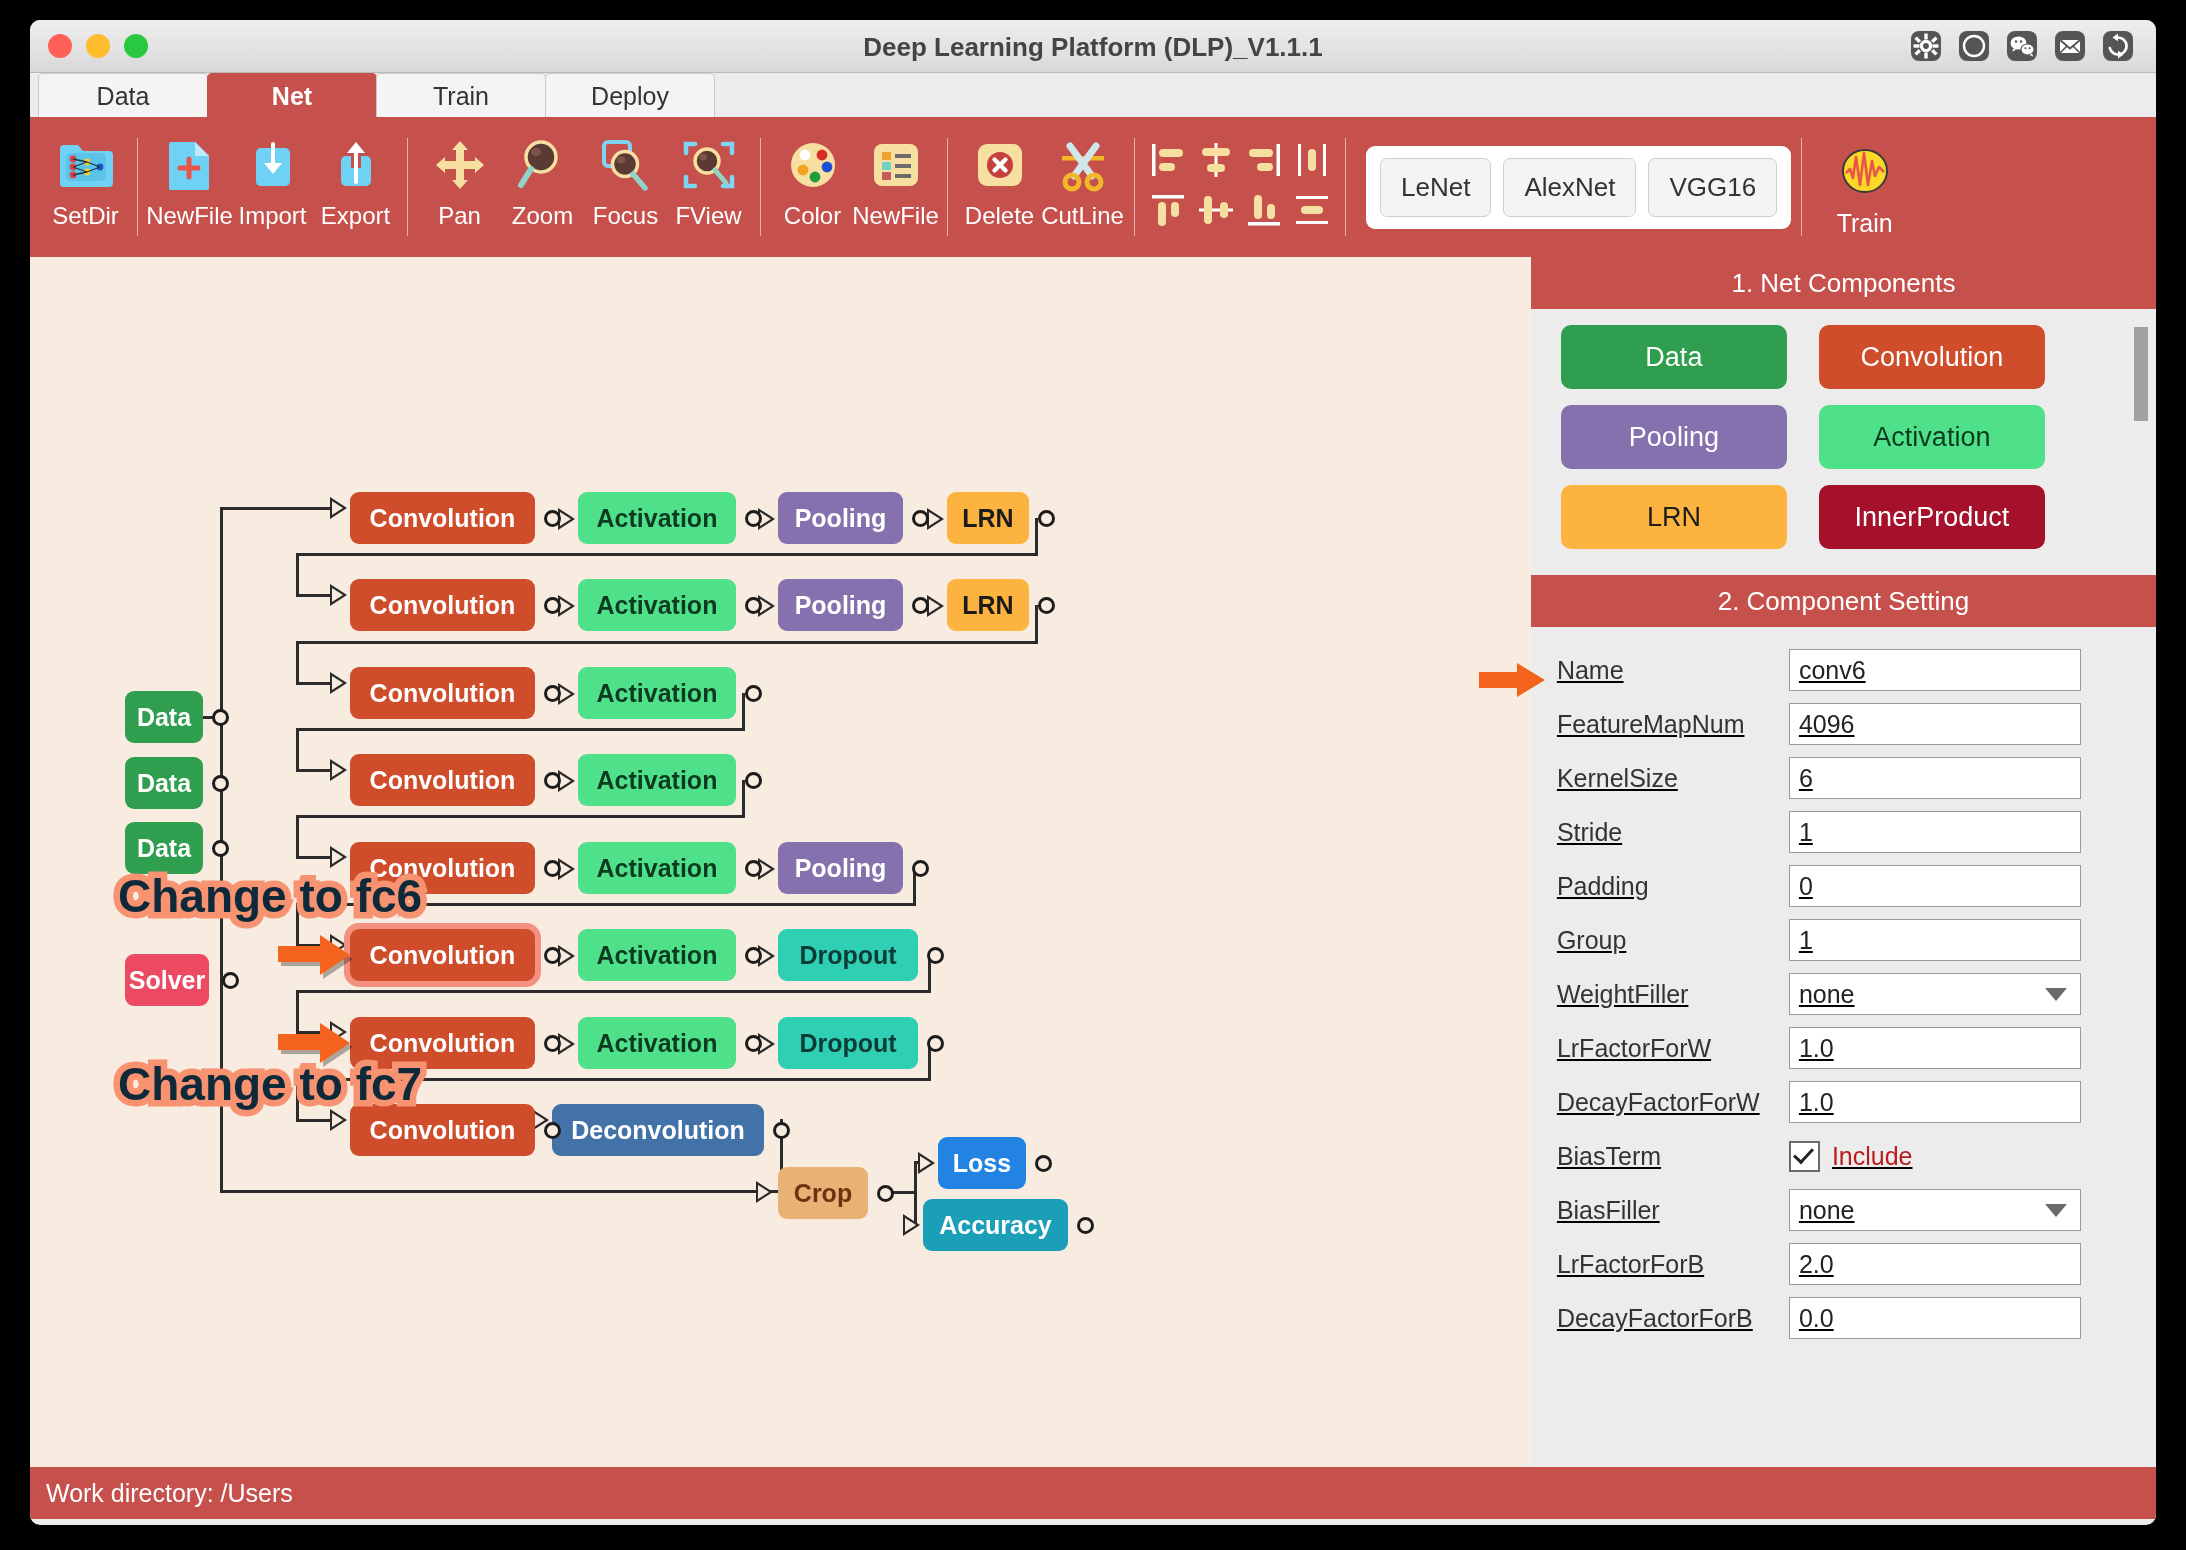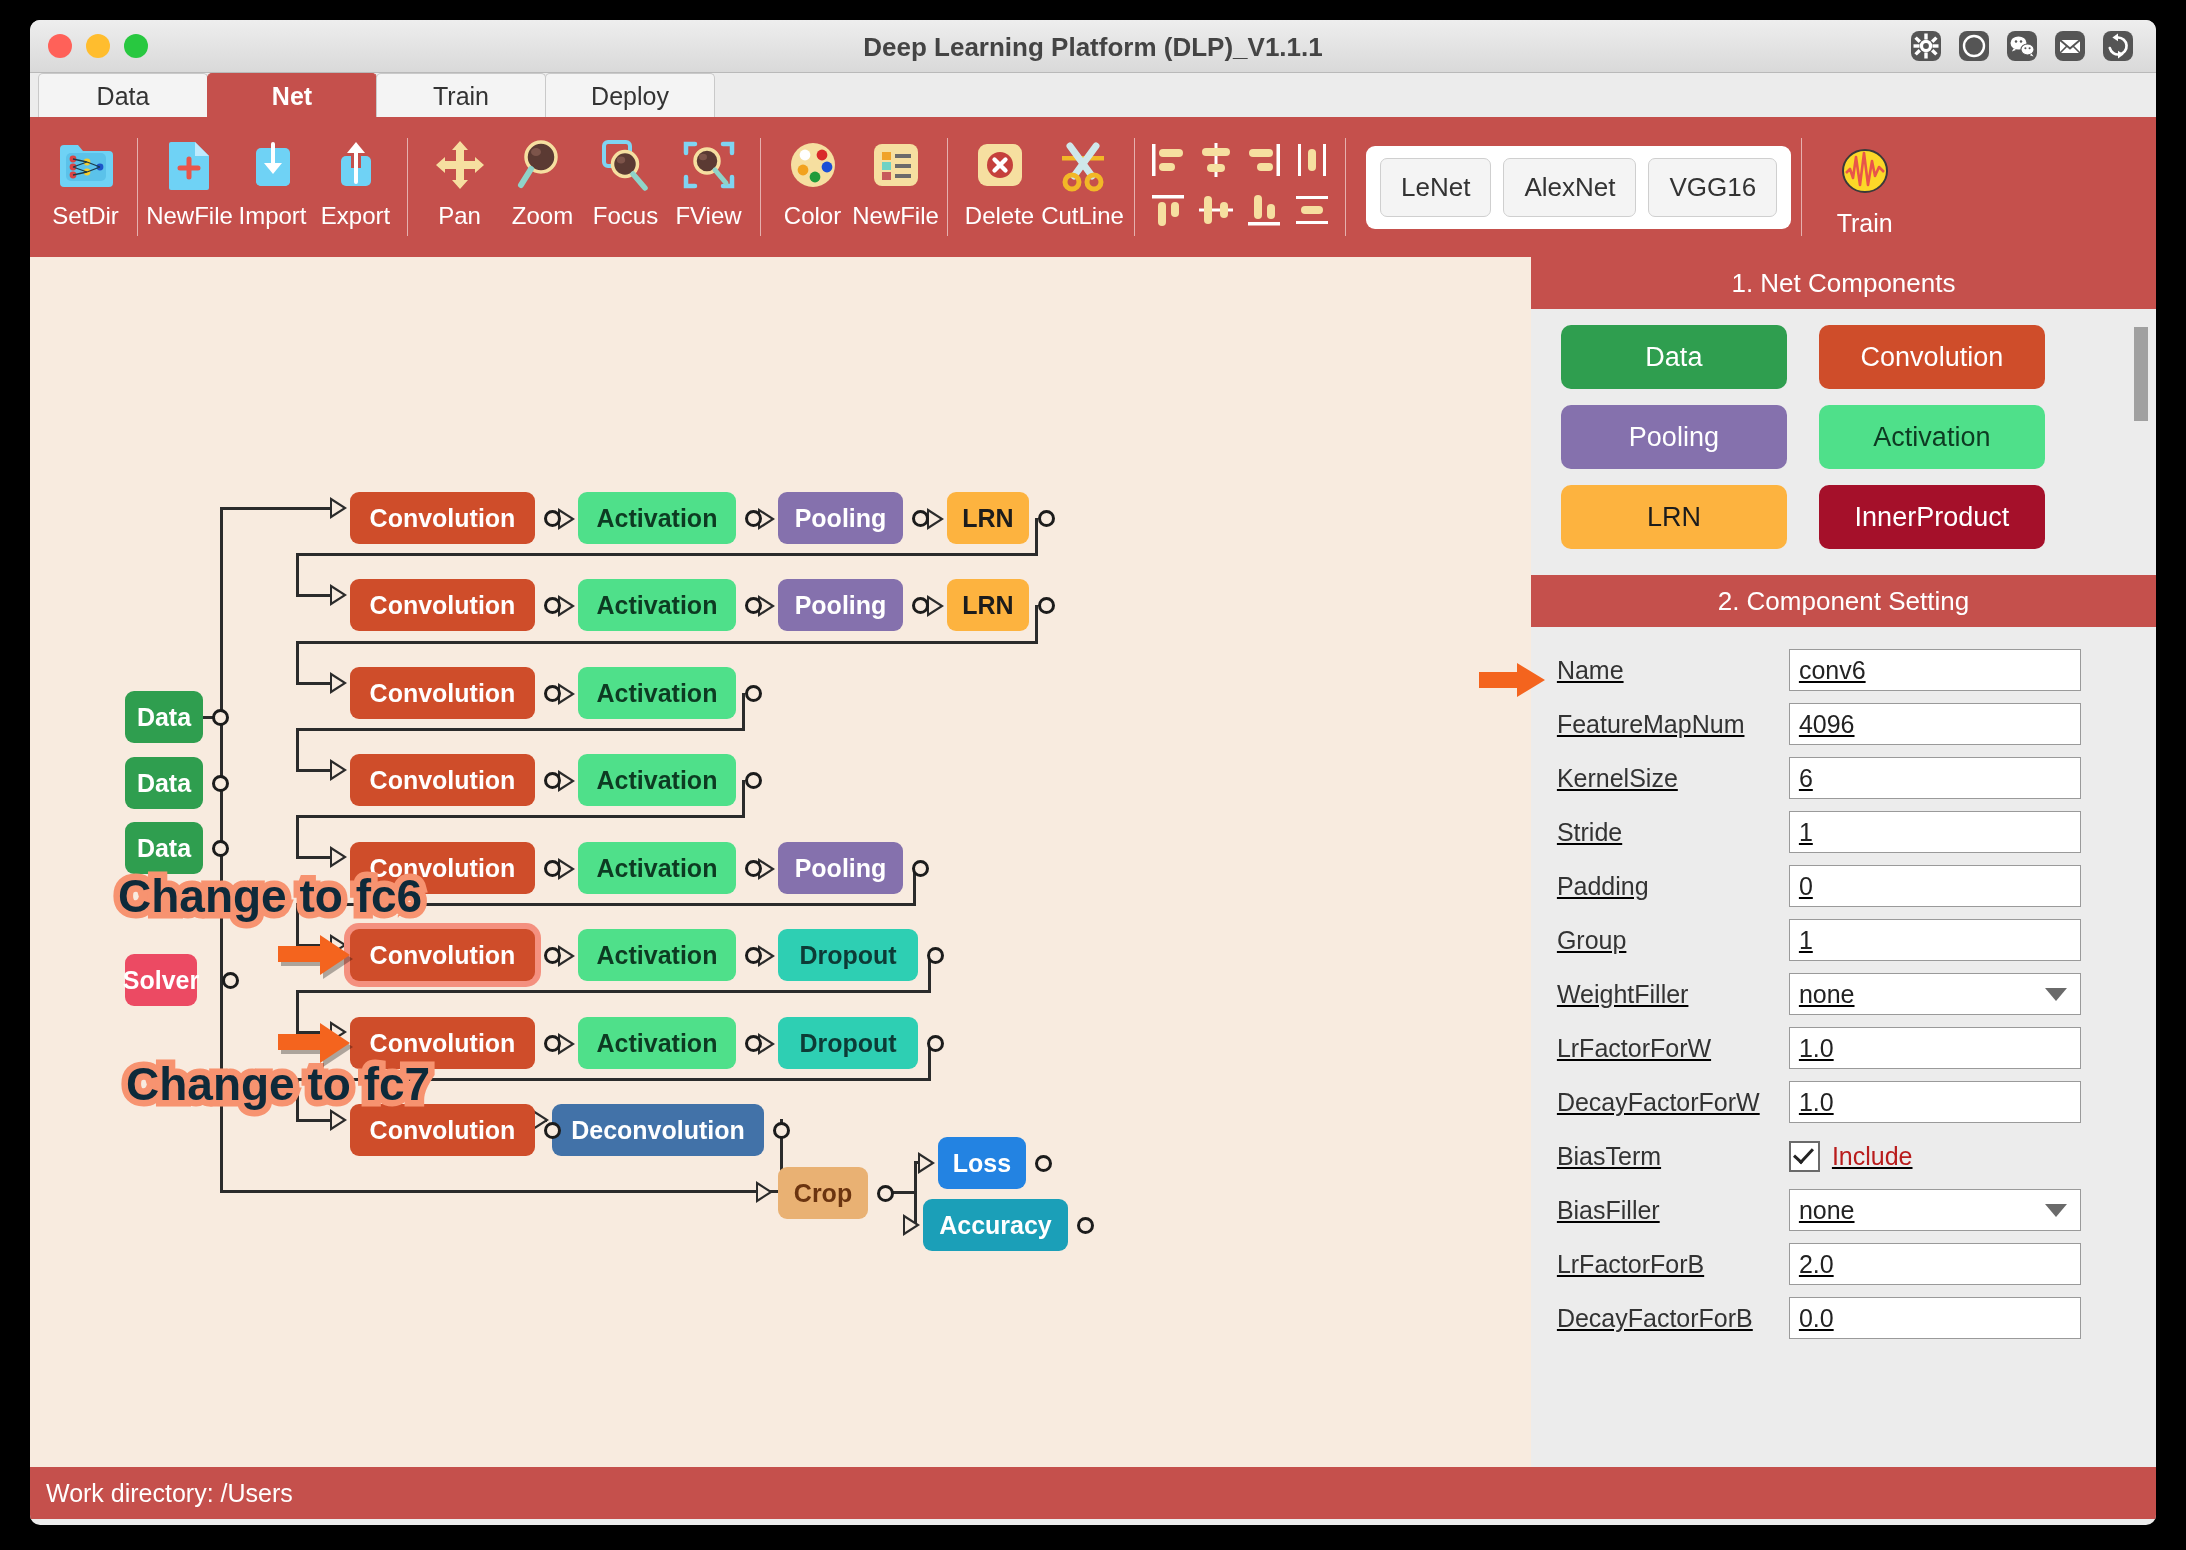--- a/index.html
+++ b/index.html
@@ -561,27 +561,27 @@
           <div class="node" style="left: 908px; top: 880px; width: 88px; background: rgb(35, 131, 226); color: rgb(255, 255, 255);">Loss</div>
           <div class="port" style="left: 1005px; top: 898px;"></div>
           <div class="node" style="left: 893px; top: 942px; width: 145px; background: rgb(27, 159, 184); color: rgb(255, 255, 255);">Accuracy</div>
           <div class="port" style="left: 1047px; top: 960px;"></div>
           <div class="node" style="left: 95px; top: 434px; width: 78px; background: rgb(47, 158, 79); color: rgb(255, 255, 255);">Data</div>
           <div class="port" style="left: 182px; top: 452px;"></div>
           <div class="node" style="left: 95px; top: 500px; width: 78px; background: rgb(47, 158, 79); color: rgb(255, 255, 255);">Data</div>
           <div class="port" style="left: 182px; top: 518px;"></div>
           <div class="node" style="left: 95px; top: 565px; width: 78px; background: rgb(47, 158, 79); color: rgb(255, 255, 255);">Data</div>
           <div class="port" style="left: 182px; top: 583px;"></div>
-          <div class="node" style="left: 95px; top: 697px; width: 72px; background: rgb(236, 74, 99); color: rgb(255, 255, 255);">Solver</div>
+          <div class="node" style="left: 95px; top: 697px; width: 84px; background: rgb(236, 74, 99); color: rgb(255, 255, 255);">Solver</div>
           <div class="port" style="left: 192px; top: 715px;"></div>
         </div>
 
       <div id="annots">
           <div class="annot" style="left: 88px; top: 612px;">Change to fc6</div>
-          <div class="annot" style="left: 96px; top: 800px; text-align: center;">Change to fc7</div>
+          <div class="annot" style="left: 88px; top: 800px; text-align: center;">Change to fc7</div>
         </div>
 
       <div class="bigarrow" style="left:248px;top:676px;">
         <svg width="80" height="48" viewBox="0 0 80 48">
             <g transform="translate(3,4)" opacity=".3">
               <path d="M0 13h42V2l30 20-30 20V29H0z" fill="#000"></path>
             </g>
             <path d="M0 13h42V2l30 20-30 20V29H0z" fill="#f4641e"></path>
           </svg>
       </div>

